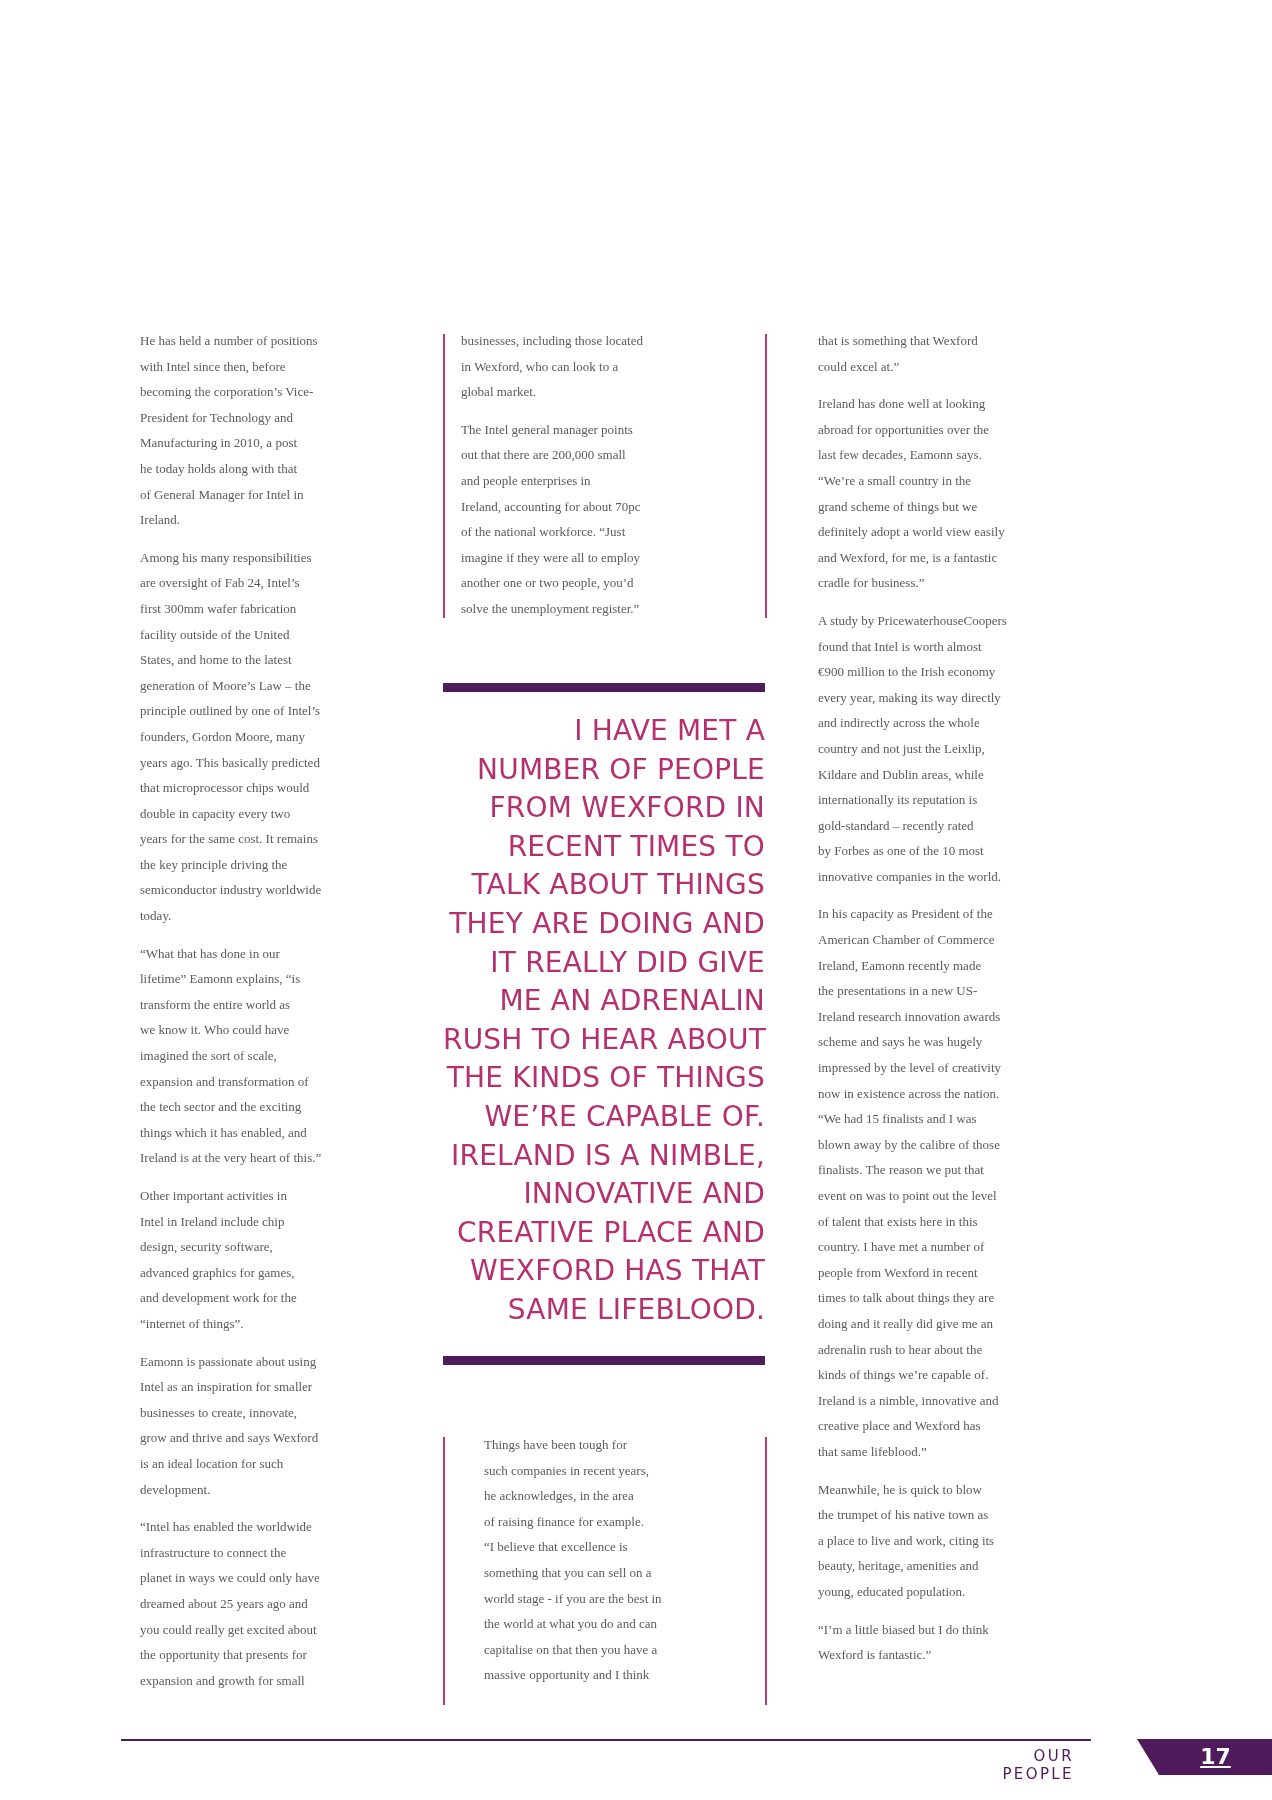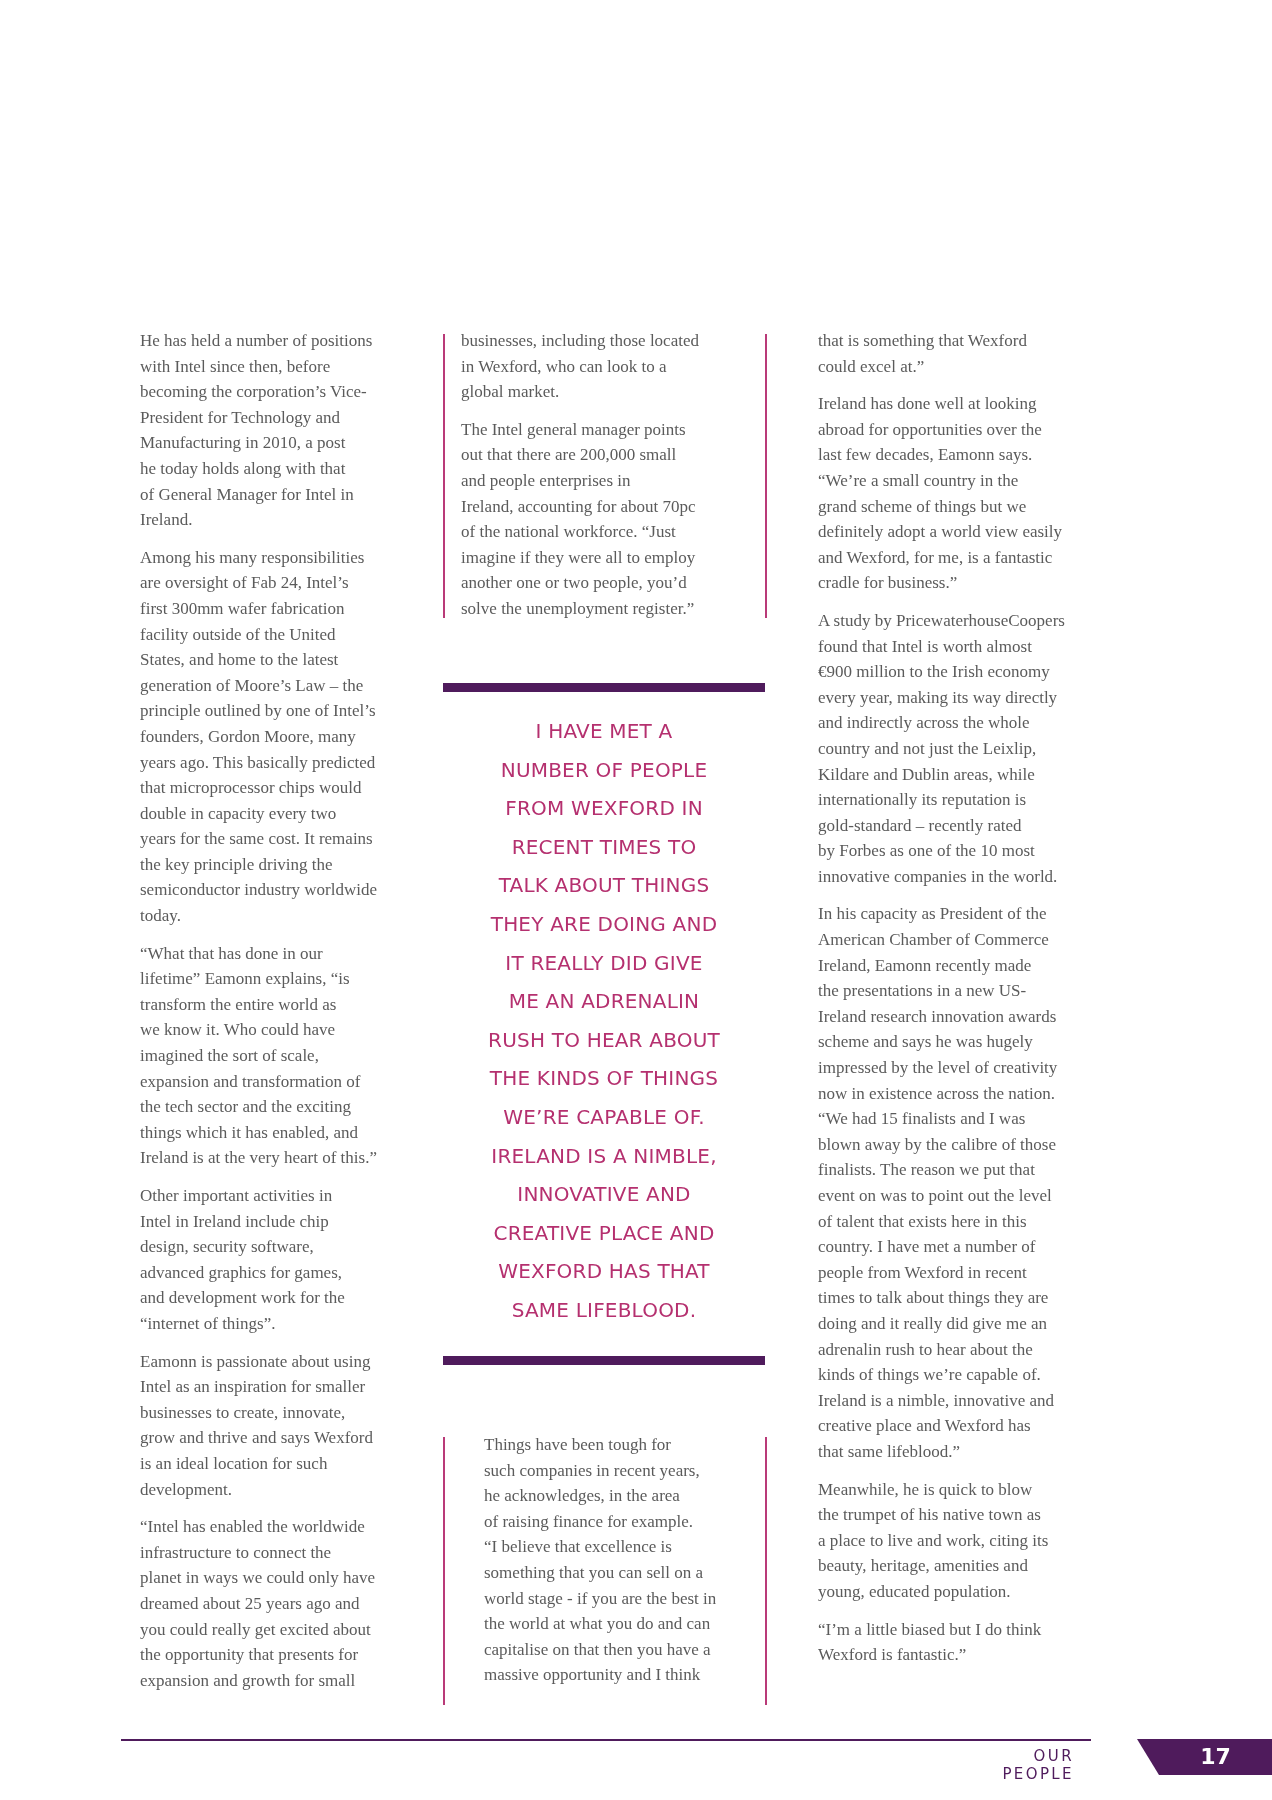--- a/index.html
+++ b/index.html
@@ -1,37 +1,37 @@
 <!DOCTYPE html>
 <html><head>
 <meta charset="utf-8">
 <style>
   html, body { margin: 0; padding: 0; background: #ffffff; }
   body { width: 1272px; height: 1800px; position: relative; overflow: hidden; }
-  .col { position: absolute; font-family: "Liberation Serif", "DejaVu Serif", serif; font-size: 17px; color: #5b5b5b; line-height: 25.6px; }
+  .col { position: absolute; font-family: "Liberation Serif", "DejaVu Serif", serif; font-size: 13px; color: #5b5b5b; line-height: 25.6px; }
   .col p { margin: 0 0 12px 0; }
   .col .ln { display: block; white-space: nowrap; }
   #col1 { left: 140px; top: 328px; width: 292px; }
   #col2-top { left: 461px; top: 328px; width: 292px; }
   #col2-bottom { left: 461px; top: 1432px; width: 292px; margin-left: 23px; }
   #col3 { left: 782px; top: 328px; width: 300px; margin-left: 36px; }
   .vrule { position: absolute; width: 2px; background: #b93a78; }
   .hbar { position: absolute; left: 443px; width: 322px; height: 9px; background: #4f1b5c; }
-  #pullquote { position: absolute; left: 443px; top: 712px; width: 322px; text-align: center;
-     font-family: "DejaVu Sans", "Liberation Sans", sans-serif; font-size: 20px; line-height: 38.6px;
+  #pullquote { position: absolute; left: 443px; top: 712px; width: 322px; text-align: right;
+     font-family: "DejaVu Sans", "Liberation Sans", sans-serif; font-size: 28px; line-height: 38.6px;
      color: #b5306f; letter-spacing: 0.2px; }
   #pullquote .ln { display: block; white-space: nowrap; }
   #footer-line { position: absolute; left: 121px; top: 1739px; width: 970px; height: 2px; background: #4f1b5c; }
   #section-label { position: absolute; left: 960px; top: 1747px; width: 114px; text-align: right;
      font-family: "DejaVu Sans", "Liberation Sans", sans-serif; font-size: 15px; letter-spacing: 2.4px; color: #4f1b5c; }
   #page-tab { position: absolute; left: 1137px; top: 1739px; width: 135px; height: 36px; }
   #page-tab svg { position: absolute; left: 0; top: 0; }
   #page-number { position: absolute; left: 0; top: 0; width: 135px; height: 36px; line-height: 36px;
      padding-left: 22px; box-sizing: border-box; text-align: center;
-     font-family: "DejaVu Sans", "Liberation Sans", sans-serif; font-weight: bold; font-size: 22px; color: #ffffff; }
+     font-family: "DejaVu Sans", "Liberation Sans", sans-serif; font-weight: bold; font-size: 22px; color: #ffffff; text-decoration: underline; }
 </style>
 </head>
 <body>
 
 <div id="page">
 
   <div class="col" id="col1">
       <p>
         <span class="ln">He has held a number of positions</span>
         <span class="ln">with Intel since then, before</span>

